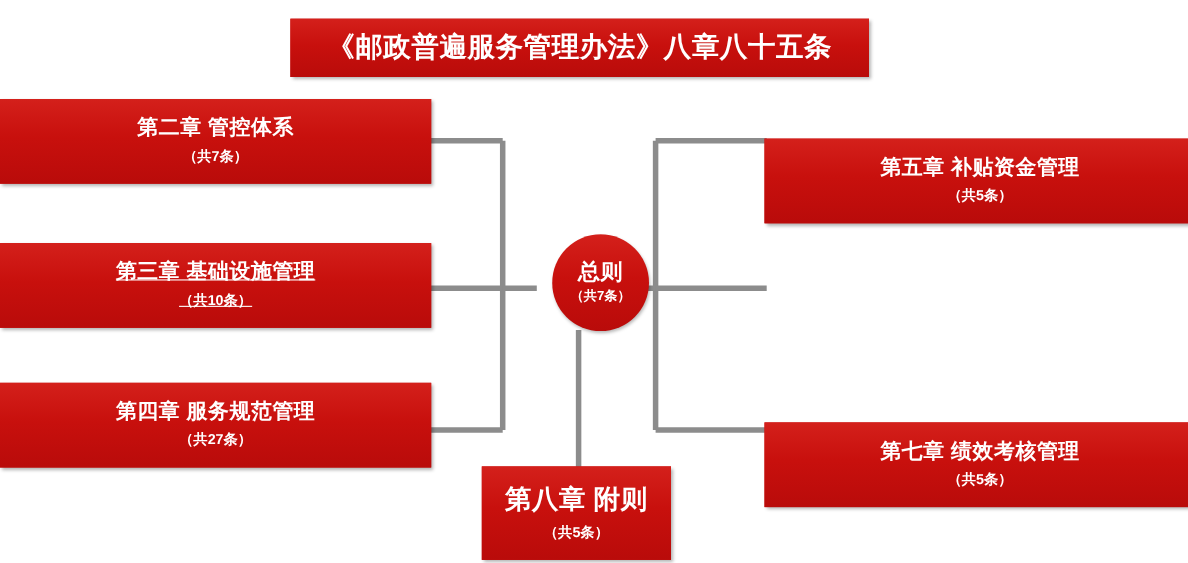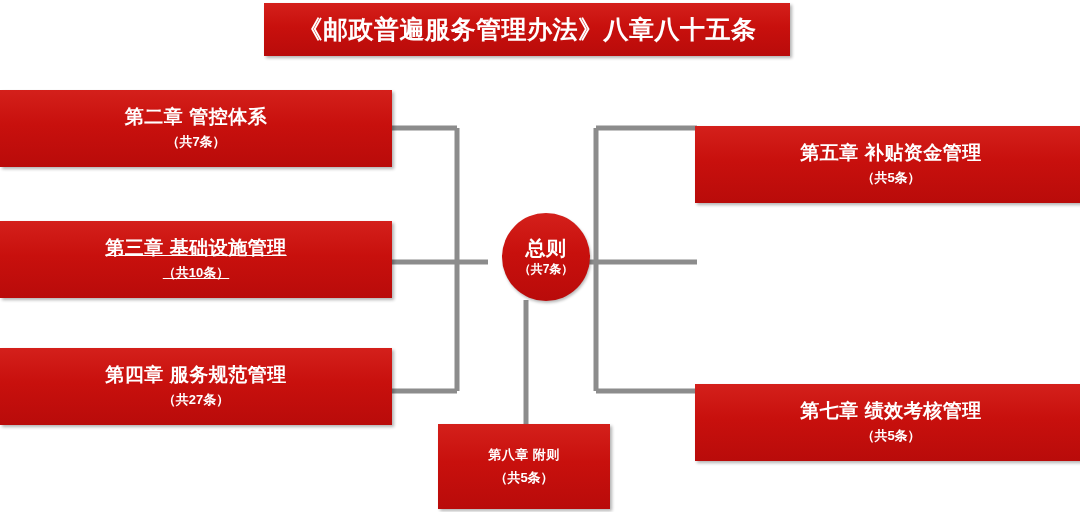--- a/index.html
+++ b/index.html
@@ -50,21 +50,21 @@
   }
   .node .sub-line {
     font-weight: bold;
     line-height: 1.1;
     white-space: nowrap;
   }
 
   
   #title-banner {
     left: 264px;
-    top: 3px;
+    top: 17px;
     width: 526px;
     height: 53px;
   }
   #title-banner .title-line {
     font-size: 25px;
   }
 
   
   .chapter-box {
     width: 392px;
@@ -86,21 +86,21 @@
   .row-3 { top: 348px; }
 
   
   #box-ch8 {
     left: 438px;
     top: 424px;
     width: 172px;
     height: 85px;
   }
   #box-ch8 .title-line {
-    font-size: 13px;
+    font-size: 24px;
     margin-bottom: 8px;
   }
   #box-ch8 .sub-line {
     font-size: 13px;
   }
 
   
   #center-circle {
     left: 502px;
     top: 213px;

